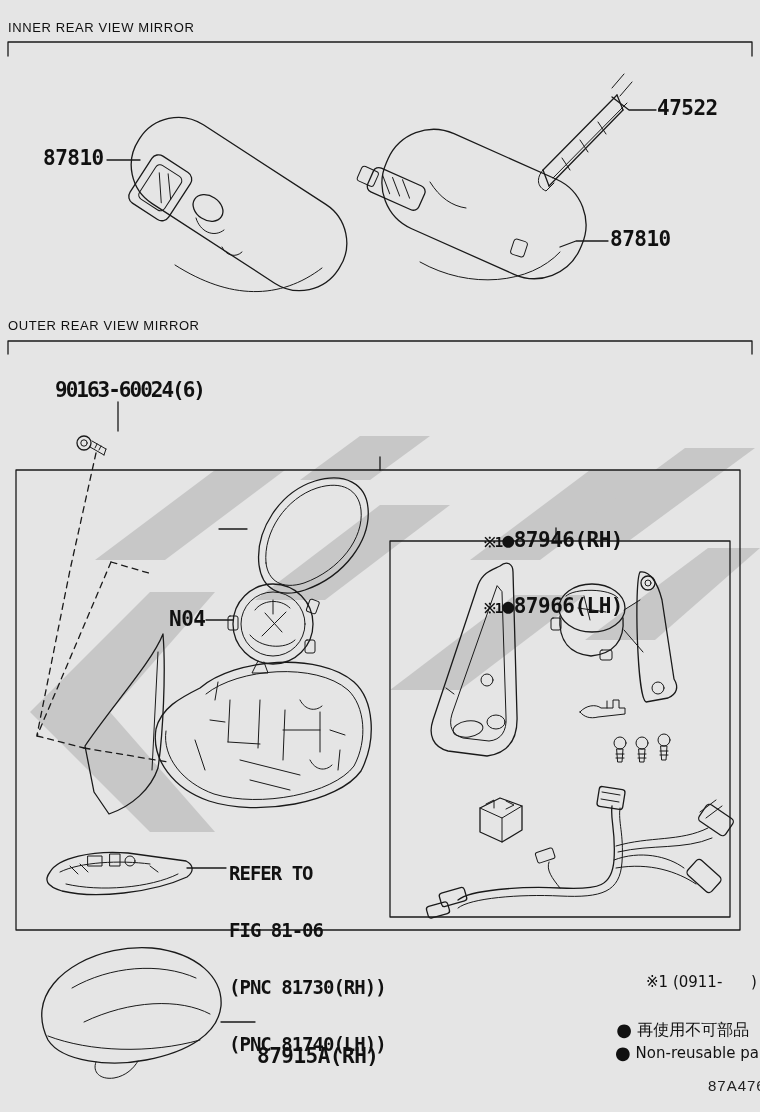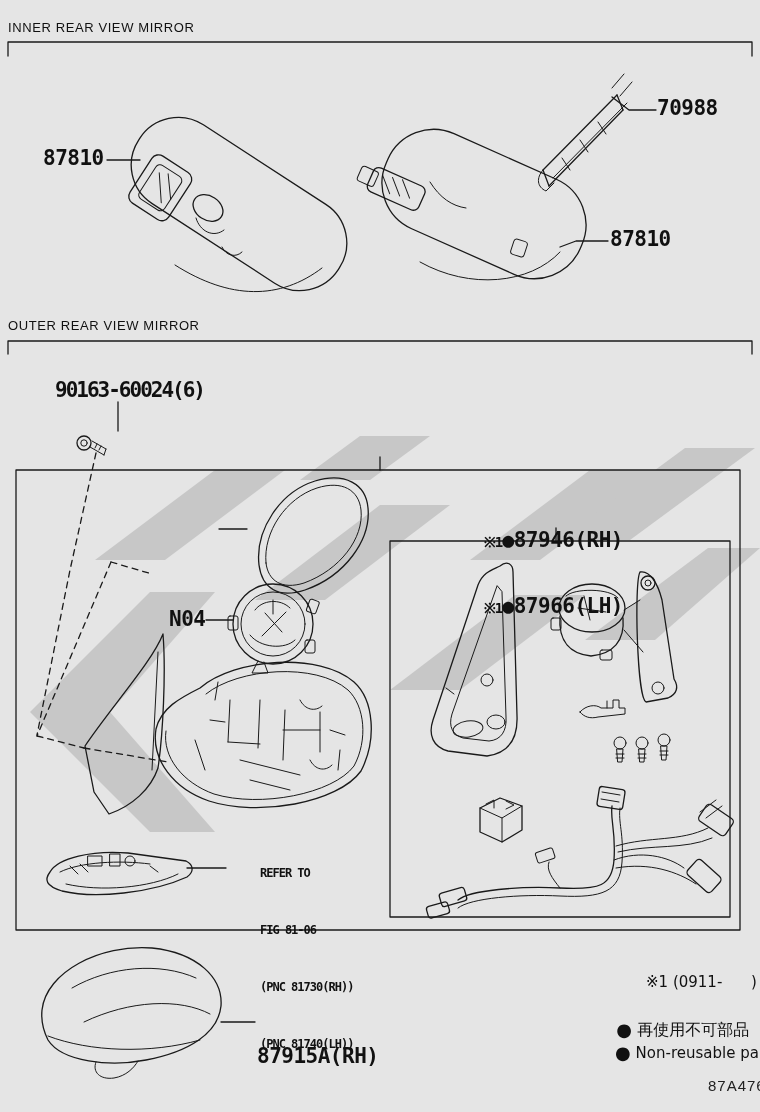--- a/index.html
+++ b/index.html
@@ -5,21 +5,21 @@
   html,body{margin:0;padding:0;background:#fff;}
   #page{position:relative;width:760px;height:1112px;background:#e5e5e5;overflow:hidden;
         font-family:"DejaVu Sans Mono",monospace;color:#111;}
   #artwork{position:absolute;left:0;top:0;width:760px;height:1112px;}
   .art{stroke:var(--line,#1a1a1a);fill:none;stroke-width:1.3;stroke-linecap:round;stroke-linejoin:round;}
   .art.thin{stroke-width:1;}
   .dash{stroke-dasharray:6 5;}
   .wm{fill:var(--wm,#c7c7c7);stroke:none;}
   .lbl{position:absolute;font-weight:bold;font-size:21px;line-height:22px;letter-spacing:-0.5px;white-space:pre;}
   .lbl.tight{letter-spacing:-2px;}
-  .lbl.refer{font-size:12px;line-height:19px;letter-spacing:-1px;margin-left:31px;}
+  .lbl.refer{font-size:19px;line-height:19px;letter-spacing:-1px;}
   .hdr{position:absolute;font-family:"Liberation Sans",sans-serif;font-size:13px;letter-spacing:0.6px;white-space:pre;}
   .subtitle{position:absolute;font-family:"Liberation Sans",sans-serif;font-size:15px;letter-spacing:0.8px;
             border-bottom:1.6px solid #111;padding-bottom:2px;white-space:pre;}
   .note{position:absolute;font-family:"DejaVu Sans",sans-serif;font-size:15px;white-space:pre;}
   .note .bullet{font-size:18px;vertical-align:-1px;}
   .note.jp{font-size:16px;}
   .doccode{position:absolute;font-family:"Liberation Sans",sans-serif;font-size:15px;letter-spacing:1px;color:#222;}
   .ret-line{display:flex;align-items:baseline;height:22px;}
   .ret-prefix{font-size:14px;font-weight:bold;letter-spacing:-1px;}
   .ret-bullet{font-size:20px;line-height:22px;}
@@ -215,21 +215,21 @@
       <path class="art thin" d="M84,1022 C130,1000 180,998 210,1014"></path>
       <path class="art thin" d="M48,1036 C90,1052 150,1054 200,1040"></path>
       <path class="art thin" d="M96,1062 C92,1072 100,1080 114,1078 C126,1076 134,1068 138,1061"></path>
     </g>
   </svg>
 
   <div class="hdr" style="left:8px;top:20px;">INNER REAR VIEW MIRROR</div>
 
 
   <div class="lbl" style="left:43px;top:147px;">87810</div>
-  <div class="lbl" style="left:657px;top:97px;">70988</div>
+  <div class="lbl" style="left:657px;top:97px;">47522</div>
   <div class="lbl" style="left:610px;top:228px;">87810</div>
 
   <div class="hdr" style="left:8px;top:318px;">OUTER REAR VIEW MIRROR</div>
 
   <div class="lbl tight" style="left:55px;top:379px;">90163-60024(6)</div>
 
 
 
   <div class="lbl" style="left:169px;top:608px;">N04</div>
 

